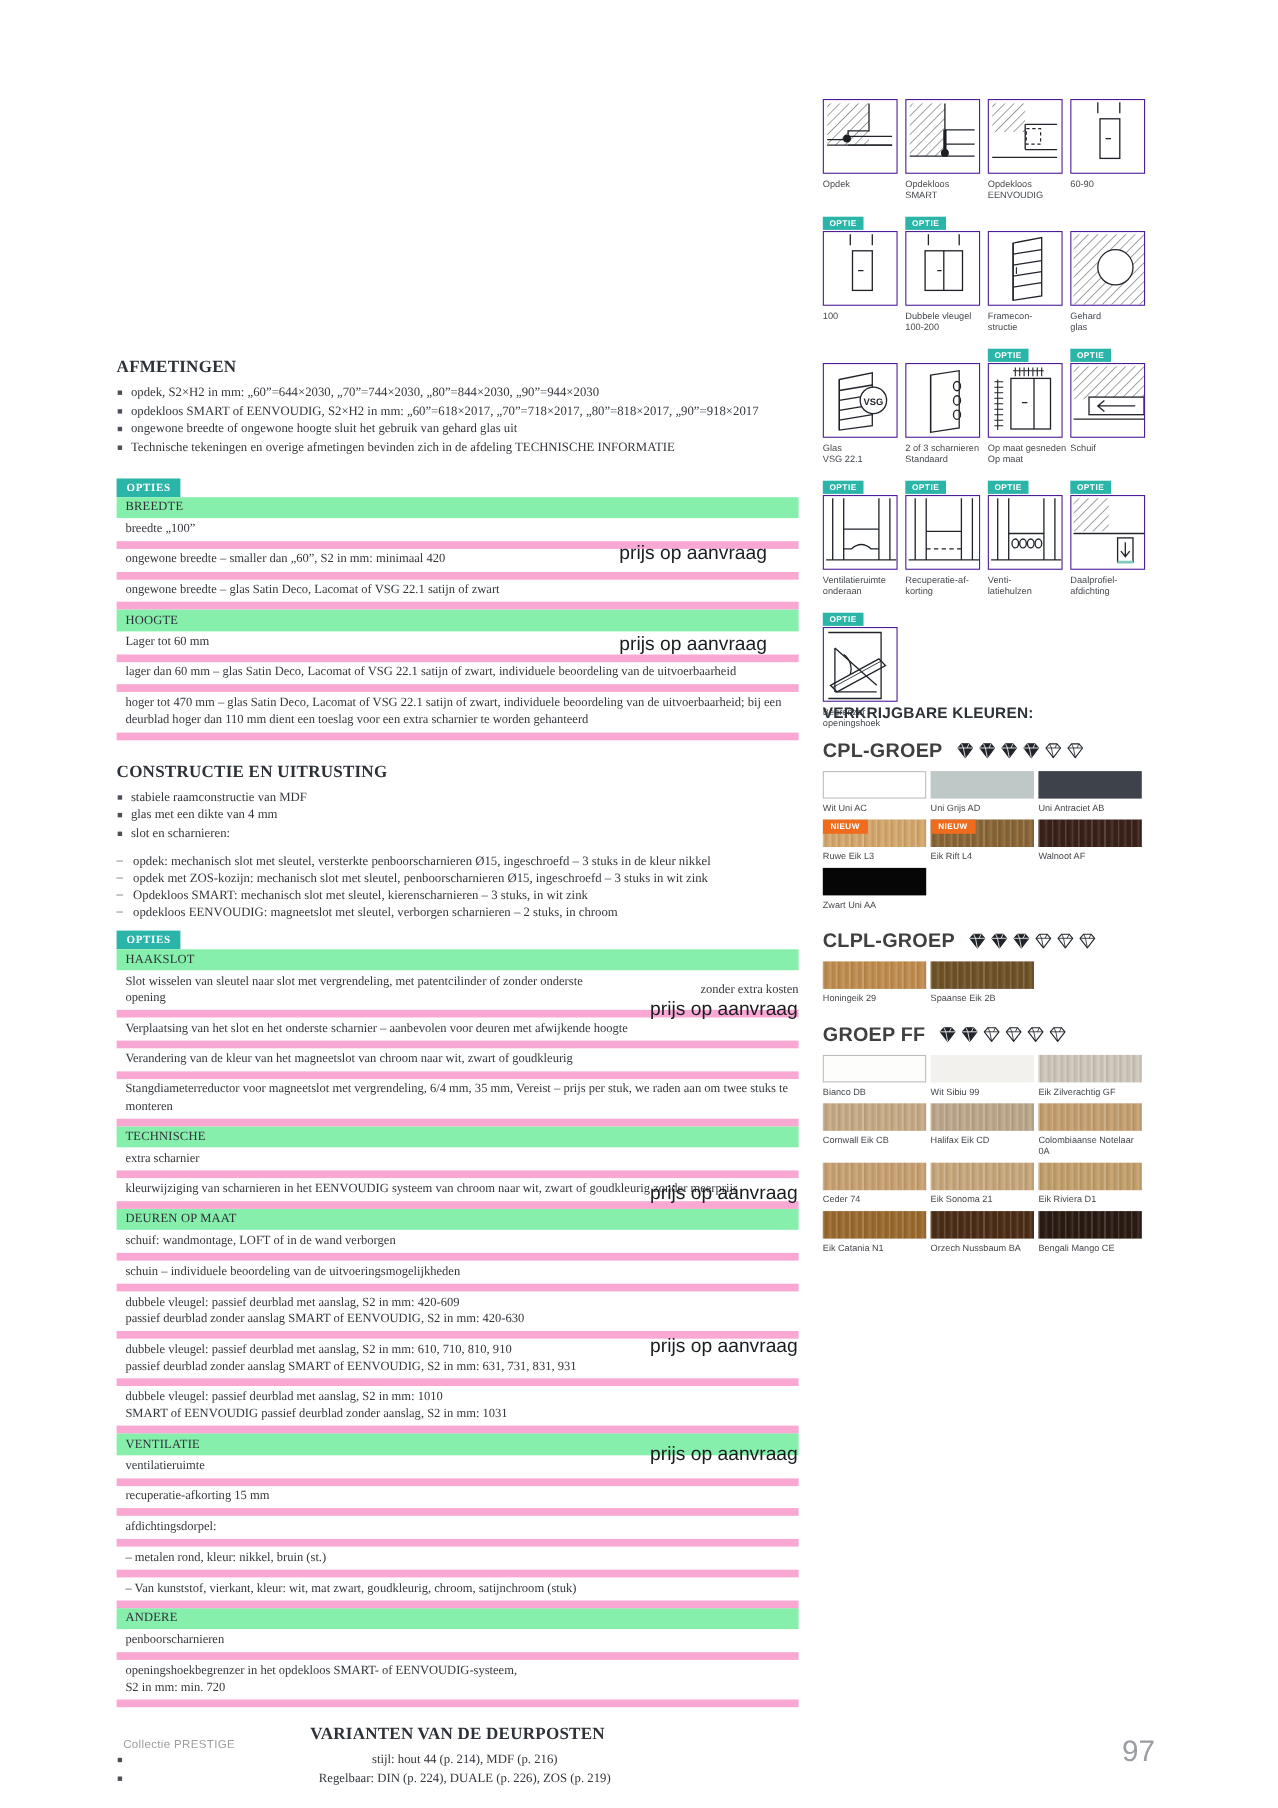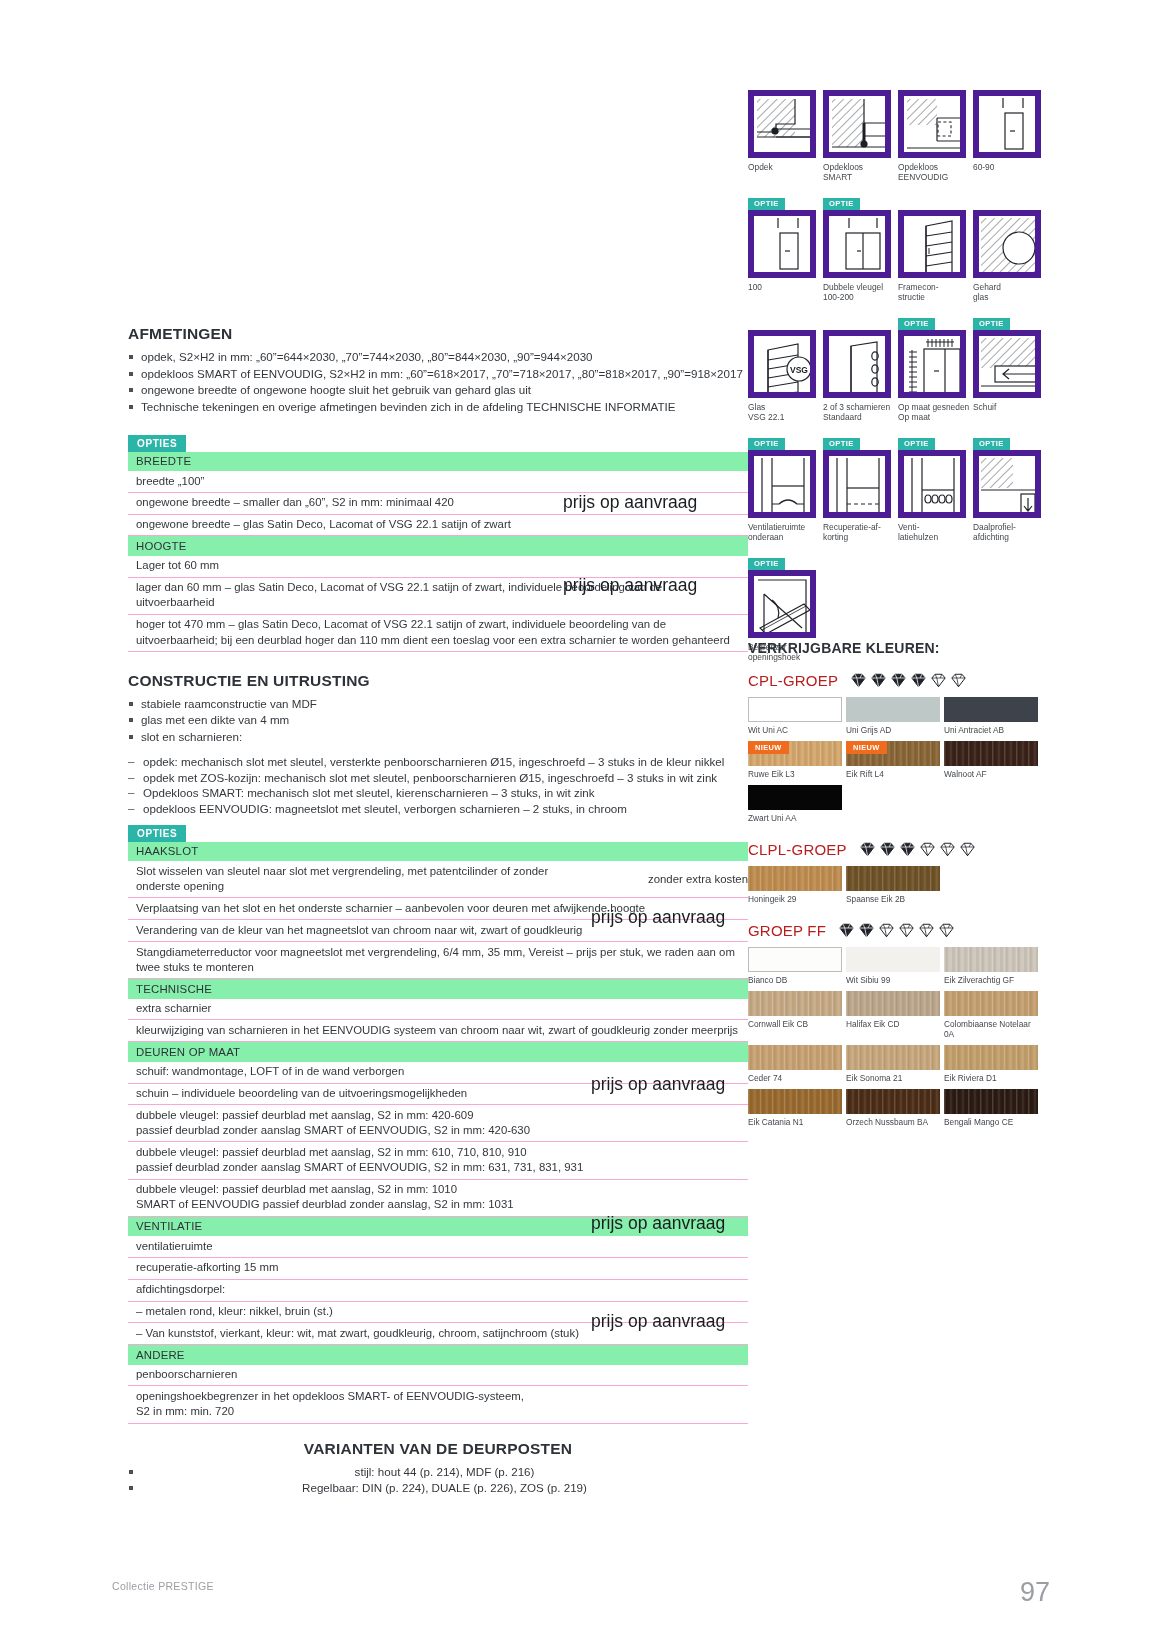--- a/index.html
+++ b/index.html
@@ -10,22 +10,23 @@
     font-family:"Liberation Sans", sans-serif;
     color:#33373c;
     position:relative;
     overflow:hidden;
   }
   .page { position:relative; width:1162px; height:1644px; }
 
   
   .left-col {
     position:absolute;
-    left:128px; top:325px;
+    left:106px; top:325px;
     width:620px;
+    font-family:Liberation Serif, serif;
   }
   h2.sec-title {
     font-size:15.5px;
     font-weight:bold;
     letter-spacing:.2px;
     margin:0 0 6px 0;
     color:#2d3238;
   }
   ul.bullets { list-style:none; margin:0 0 10px 0; padding:0; }
   ul.bullets > li {
@@ -67,21 +68,21 @@
   .opt-table { width:620px; position:relative; margin-top:0; }
   .grp-head {
     background:#86efac;
     font-size:11.4px;
     padding:3.5px 8px 4px 8px;
     color:#2d3238;
     letter-spacing:.2px;
   }
   .opt-row {
     position:relative;
-    border-bottom:1px solid #f9a8d4;
+    border-bottom:7px solid #f9a8d4;
     min-height:17px;
   }
   .opt-row:last-child { }
   .opt-row .lbl {
     font-size:11.4px;
     line-height:15.3px;
     padding:2.5px 8px 3px 8px;
     width:470px;
   }
   .opt-row .lbl.wide { width:620px; }
@@ -117,21 +118,21 @@
     font-size:7.6px;
     font-weight:bold;
     letter-spacing:.4px;
     padding:1.5px 6px 2px 6px;
     display:inline-block;
     position:relative;
     z-index:3;
   }
   .icon-box {
     width:68px; height:68px;
-    border:6px solid #4c1d95;
+    border:1px solid #4c1d95;
     background:#fff;
     position:relative;
     overflow:hidden;
   }
   .icon-cap {
     font-size:8.4px;
     line-height:10px;
     color:#44484d;
     margin-top:4px;
     width:74px;
@@ -142,21 +143,21 @@
     position:absolute;
     left:748px; top:640px;
     width:300px;
   }
   .kleuren-title {
     font-size:14px; font-weight:bold; color:#2d3238;
     letter-spacing:.2px;
     margin:0 0 16px 0;
   }
   .grp-line { display:flex; align-items:center; gap:12px; margin:0 0 8px 0; }
-  .grp-name { font-size:15px; font-weight:normal; color:#b91c1c; letter-spacing:.2px; }
+  .grp-name { font-size:18px; font-weight:bold; color:#404040; letter-spacing:.2px; }
   .diamonds { display:flex; gap:3px; align-items:center; }
   .swatch-grid { display:flex; flex-wrap:wrap; }
   .sw-cell { width:96px; margin:0 2px 6px 0; }
   .sw { width:94px; height:25px; position:relative; overflow:hidden; }
   .sw.border { border:1px solid #bdbdbd; }
   .sw-label { font-size:8.3px; color:#44484d; margin-top:3px; line-height:10px; }
   .nieuw {
     position:absolute; left:0; top:0;
     background:#ef6c1f; color:#fff;
     font-size:7.4px; font-weight:bold; letter-spacing:.4px;

